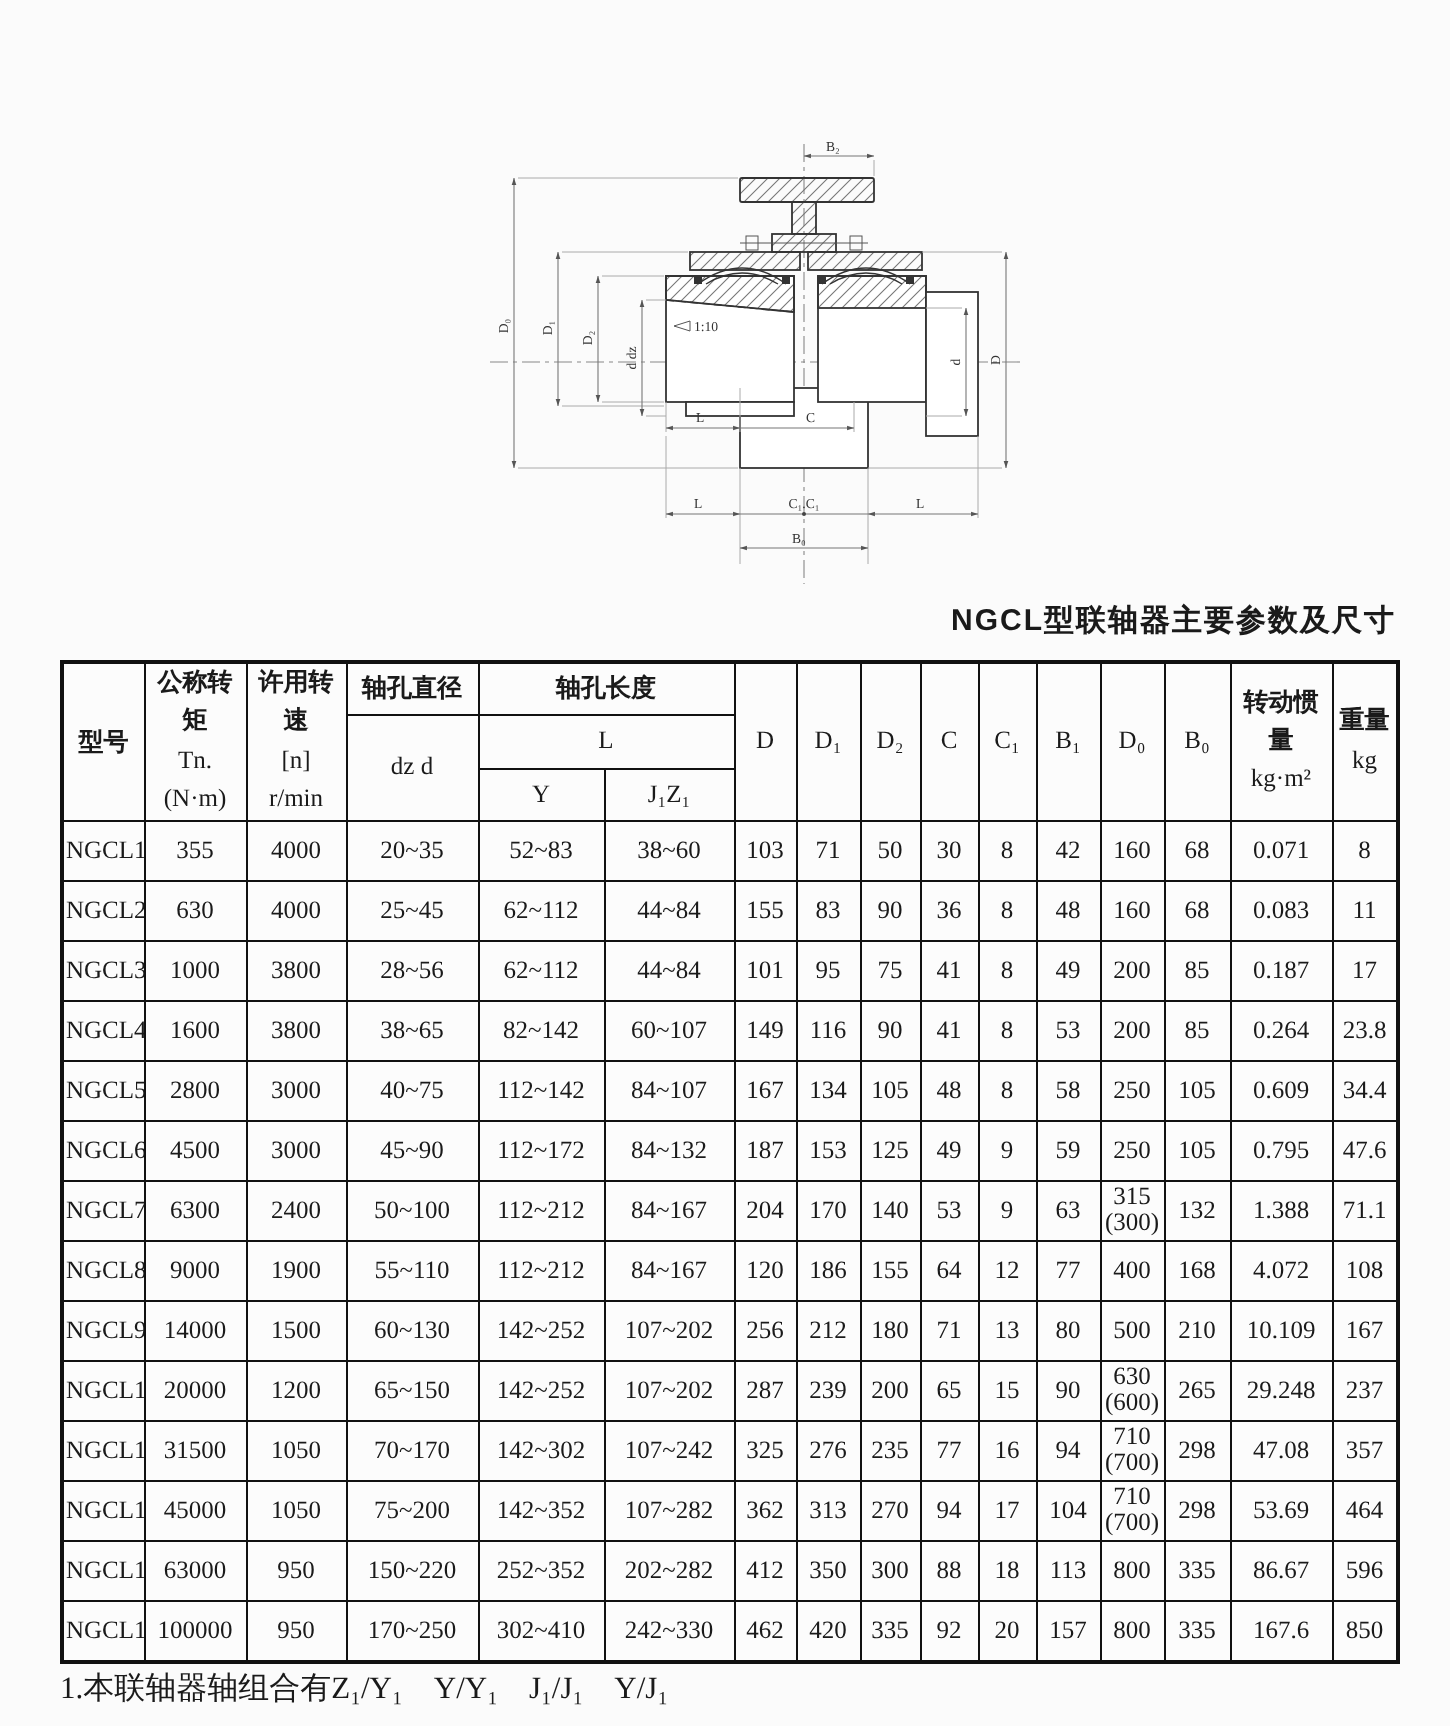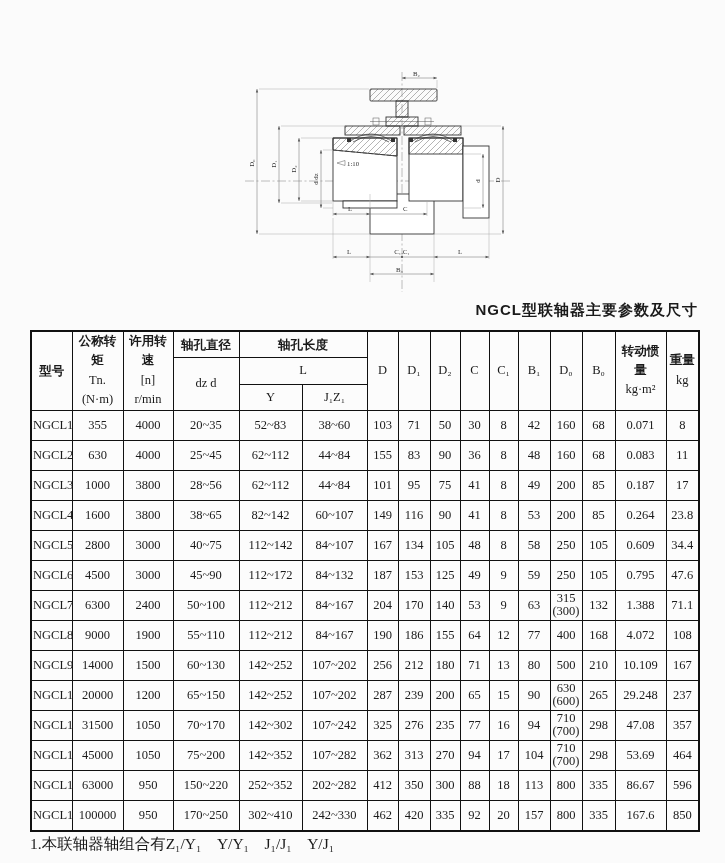--- a/index.html
+++ b/index.html
@@ -392,21 +392,21 @@
           <td>71.1</td>
         </tr>
 
         <tr>
           <td>NGCL8</td>
           <td>9000</td>
           <td>1900</td>
           <td>55~110</td>
           <td>112~212</td>
           <td>84~167</td>
-          <td>190</td>
+          <td>120</td>
           <td>186</td>
           <td>155</td>
           <td>64</td>
           <td>12</td>
           <td>77</td>
           <td>400</td>
           <td>168</td>
           <td>4.072</td>
           <td>108</td>
         </tr>

